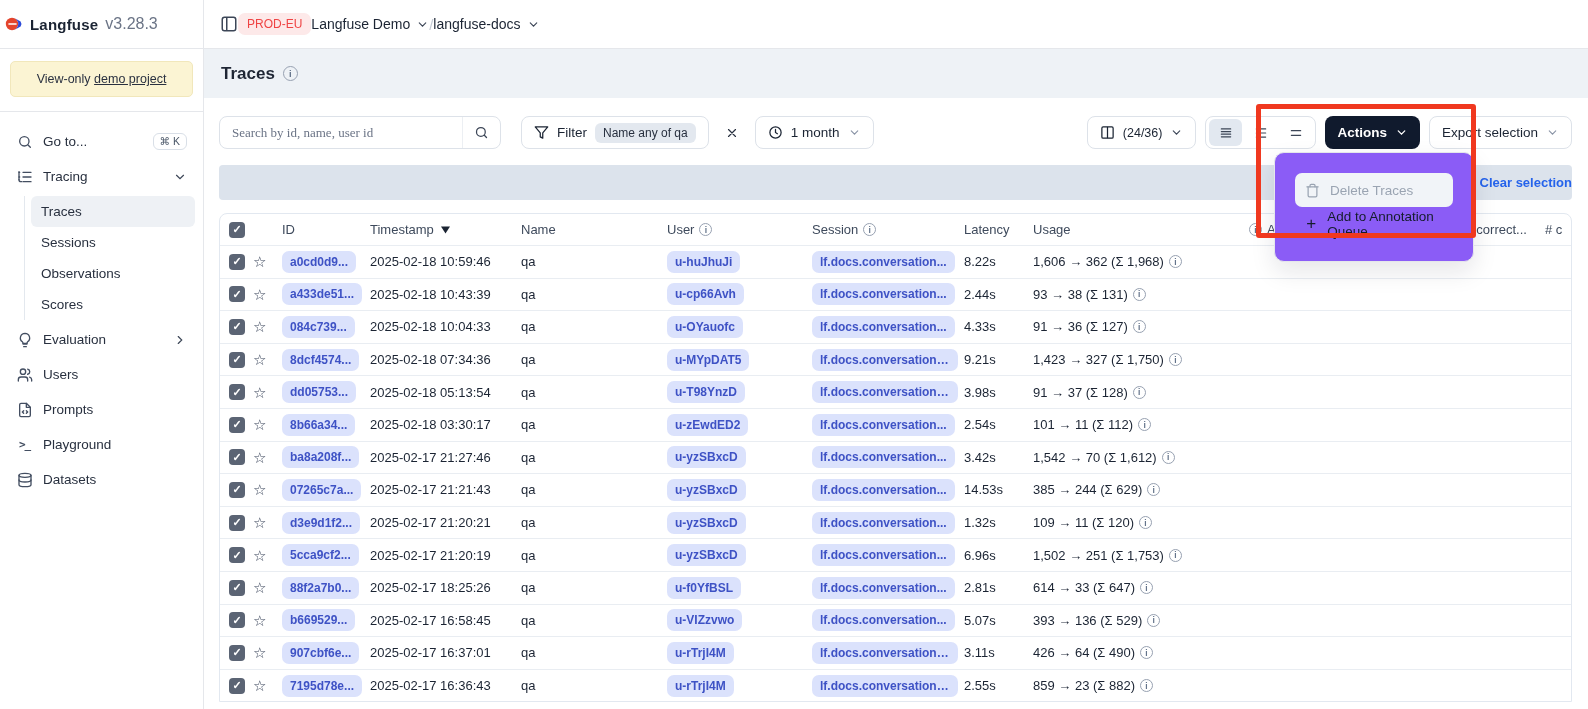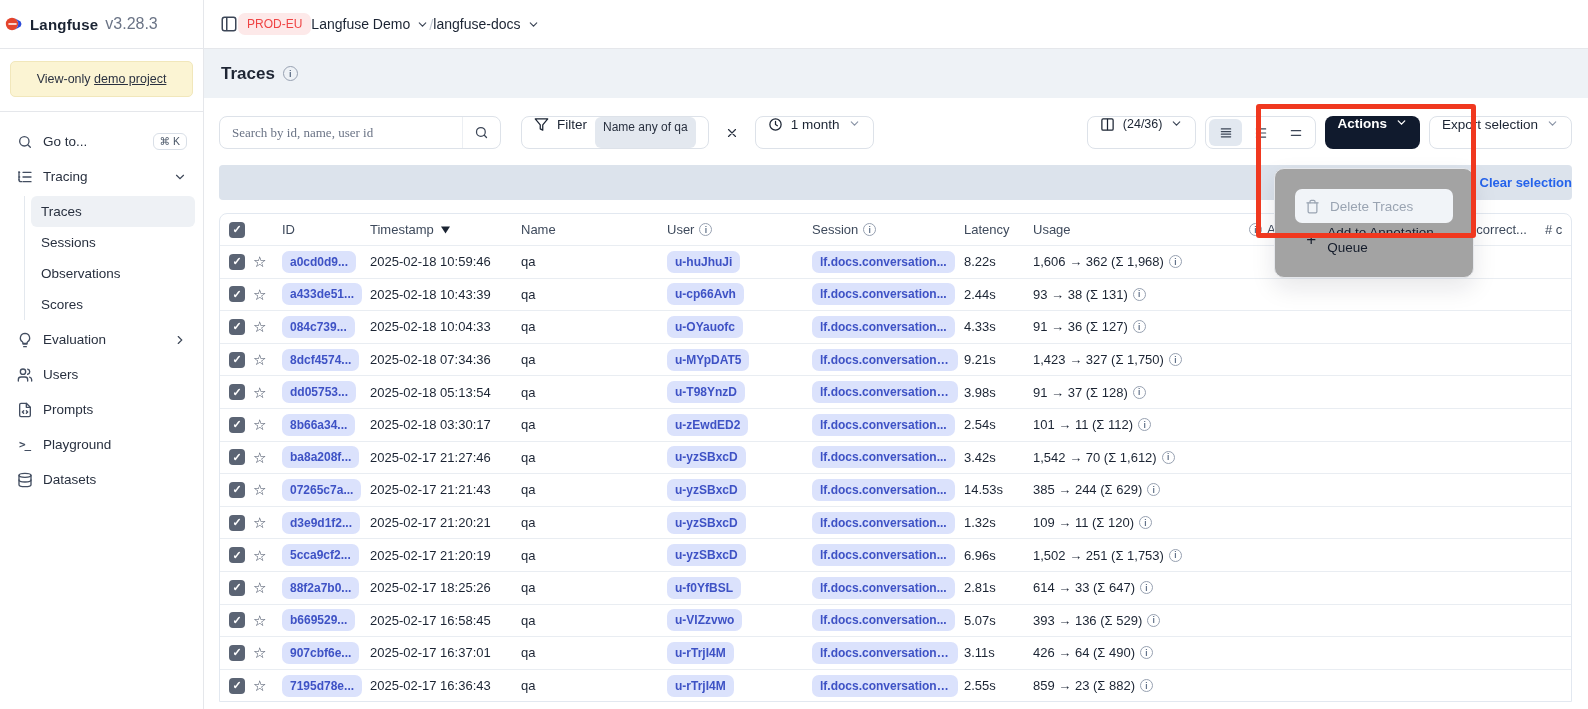--- a/index.html
+++ b/index.html
@@ -37,21 +37,21 @@
   .page-title { font-size:17px; font-weight:700; color:#1e2634; }
 
   .content { flex:1; padding:18px 16px 0 15px; background:#fff; }
 
   
   .toolbar { display:flex; align-items:center; height:33px; }
   .searchbox { display:flex; align-items:center; width:282px; height:33px; border:1px solid #dde2e9; border-radius:8px; overflow:hidden; background:#fff; }
   .searchbox input { flex:1; border:none; outline:none; padding:0 12px; font-size:13px; color:#1b2433; font-family:Liberation Serif, serif; }
   .searchbox input::placeholder { color:#6b7486; }
   .search-btn { width:38px; height:100%; display:flex; align-items:center; justify-content:center; border-left:1px solid #eceff3; color:#3c4657; cursor:pointer; }
-  .btn { height:33px; border:1px solid #dde2e9; border-radius:8px; background:#fff; display:inline-flex; gap:8px; padding:0 12px; font-size:13.5px; color:#1b2433; cursor:pointer; white-space:nowrap; }
+  .btn { height:33px; border:1px solid #dde2e9; border-radius:8px; background:#fff; display:inline-flex; align-items:center; gap:8px; padding:0 12px; font-size:13.5px; color:#1b2433; cursor:pointer; white-space:nowrap; }
   .chip-gray { background:#e3e8ef; border-radius:6px; padding:3px 8px; font-size:12px; color:#28303f; }
   .icon-btn { width:30px; height:33px; display:flex; align-items:center; justify-content:center; color:#28303f; cursor:pointer; }
   .toolbar .gap20 { width:20px; } .toolbar .gap8 { width:8px; }
   .toolbar-right { margin-left:auto; display:flex; align-items:center; gap:9px; }
   .rh-group { display:flex; align-items:center; border:1px solid #dde2e9; border-radius:8px; height:33px; padding:0 3px; gap:2px; }
   .rh-btn { width:33px; height:27px; border-radius:6px; display:flex; align-items:center; justify-content:center; color:#3c4657; cursor:pointer; }
   .rh-btn.active { background:#e2e8f0; }
   .btn-dark { background:#101a2d; border:none; color:#fff; font-weight:600; }
   .btn-dark .chev { color:#fff; }
 
@@ -69,21 +69,21 @@
   .cell { padding-right:6px; white-space:nowrap; overflow:hidden; display:flex; align-items:center; gap:5px; }
   .c-check { padding-left:9px; }
   .checkbox { width:16px; height:16px; background:#5bununited; background:#5b6474; border-radius:4px; color:#fff; font-size:11px; font-weight:700; display:flex; align-items:center; justify-content:center; cursor:pointer; flex:none; }
   .star-icon { font-size:15px; color:#39445a; cursor:pointer; line-height:1; }
   .chip { background:#dbe2fc; color:#3e52c5; font-weight:600; font-size:12px; padding:4px 8px; border-radius:7px; overflow:hidden; text-overflow:ellipsis; white-space:nowrap; cursor:pointer; }
   .info-i { display:inline-flex; width:13px; height:13px; border:1.3px solid #97a1b1; border-radius:50%; align-items:center; justify-content:center; font-size:8.5px; color:#64748b; font-weight:600; flex:none; }
   .sort-arrow { display:inline-flex; color:#1b2433; margin-left:2px; }
   .usage-txt { color:#1b2433; }
 
   
-  .menu { position:absolute; left:1274px; top:168px; width:200px; background:#a3a3a3; border:1px solid #e5e7eb; border-radius:10px; box-shadow:0 10px 24px rgba(15,23,42,.10); padding:20px; z-index:40; }
+  .menu { position:absolute; left:1274px; top:152px; width:200px; background:#8b5cf6; border:1px solid #e5e7eb; border-radius:10px; box-shadow:0 10px 24px rgba(15,23,42,.10); padding:20px; z-index:40; }
   .menu-item { display:flex; align-items:center; gap:10px; height:34px; padding:0 10px; border-radius:7px; font-size:13.5px; color:#141c2b; cursor:pointer; }
   .menu-item.disabled { color:#9aa4b2; background:#f1f4f8; cursor:default; }
   .menu-plus { font-size:17px; font-weight:500; width:16px; display:flex; justify-content:center; }
   .red-rect { position:absolute; left:1256px; top:104px; width:220px; height:134px; border:5px solid #f0381f; border-radius:3px; z-index:50; pointer-events:none; }
 
   svg { display:block; }
 </style>
 </head>
 <body>
 

